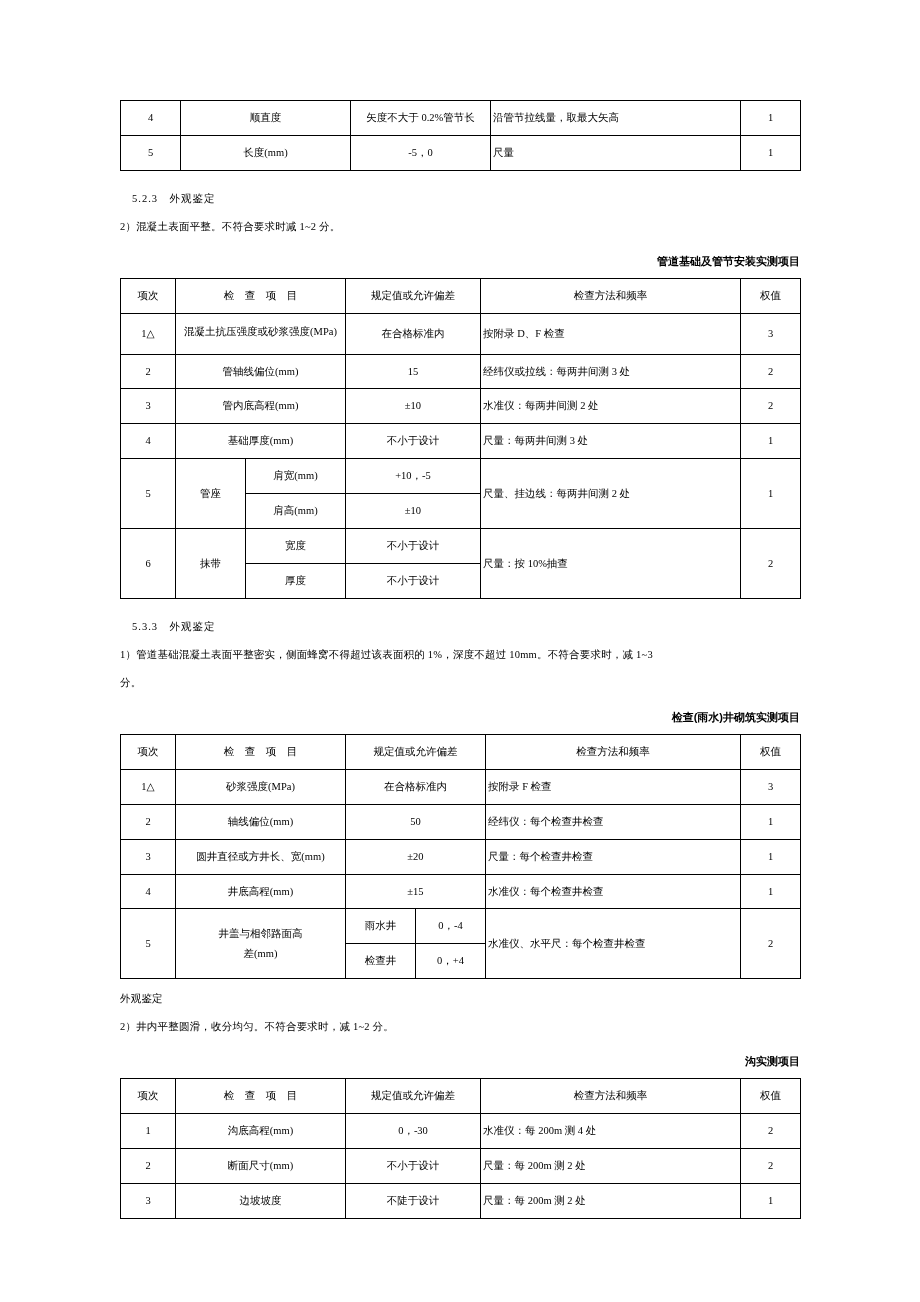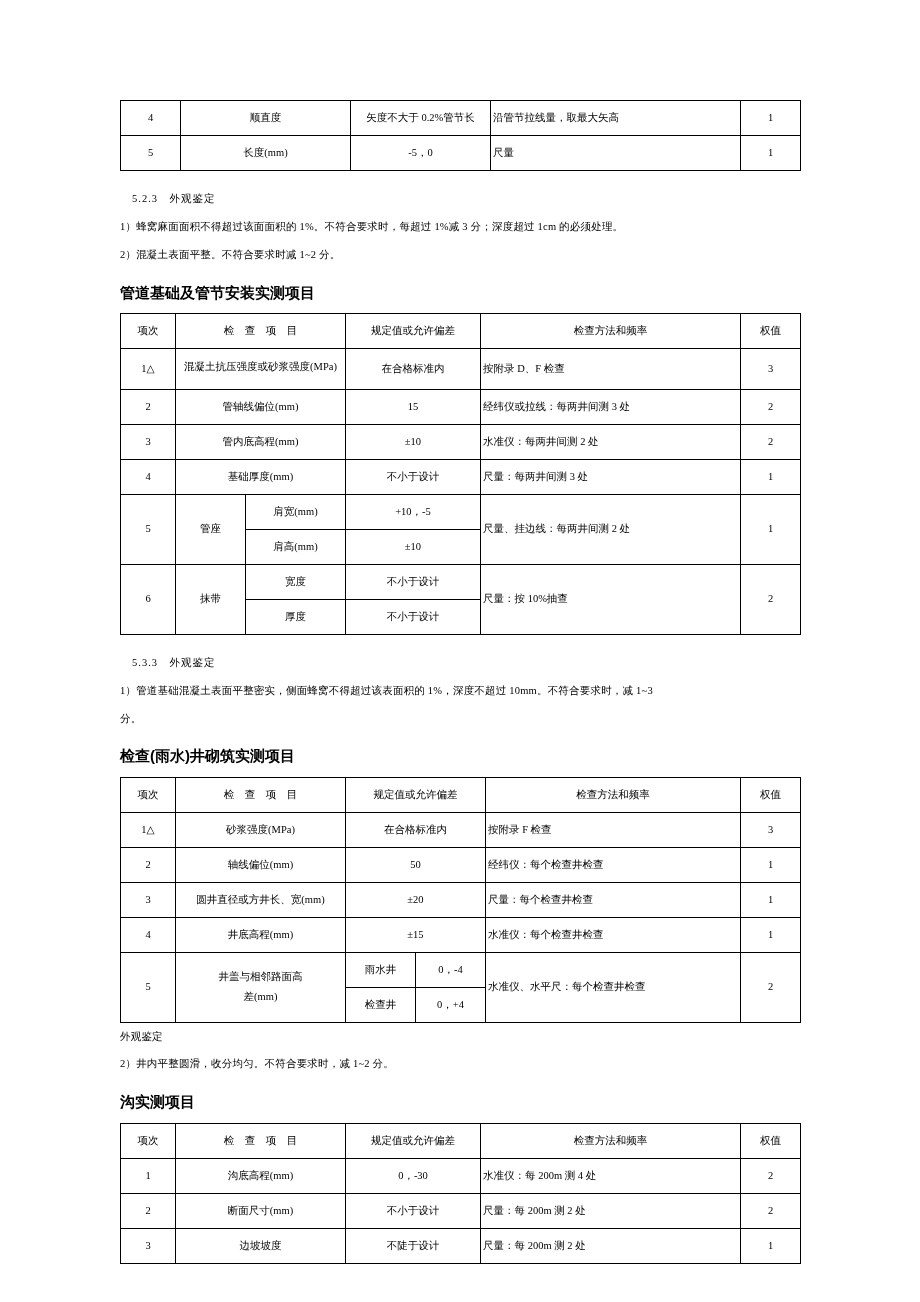--- a/index.html
+++ b/index.html
@@ -13,25 +13,25 @@
   .page {
     width: 680px;
     margin: 0 auto;
     padding: 100px 0 60px 0;
   }
   p {
     margin: 8px 0;
     letter-spacing: 0.2px;
   }
   .caption {
-    text-align: left;
+    text-align: right;
     font-family: "SimHei", "黑体", sans-serif;
     font-weight: bold;
     margin: 14px 0 6px 0;
-    font-size: 15px;
+    font-size: 11px;
   }
   .sec-heading {
     margin: 18px 0 8px 12px;
     letter-spacing: 1px;
   }
   table {
     border-collapse: collapse;
     width: 680px;
     table-layout: fixed;
   }
@@ -73,21 +73,20 @@
           <td>5</td>
           <td>长度(mm)</td>
           <td>-5，0</td>
           <td class="left">尺量</td>
           <td>1</td>
         </tr>
       </tbody>
   </table>
 
   <p class="sec-heading">5.2.3　外观鉴定</p>
-  <p>1）蜂窝麻面面积不得超过该面面积的 1%。不符合要求时，每超过 1%减 3 分；深度超过 1cm 的必须处理。</p>
   <p>2）混凝土表面平整。不符合要求时减 1~2 分。</p>
 
   <div class="caption">管道基础及管节安装实测项目</div>
   <table>
     <colgroup>
       <col style="width:55px">
         <col style="width:70px">
         <col style="width:100px">
         <col style="width:135px">
         <col style="width:260px">
@@ -217,21 +216,21 @@
         <td rowspan="2" class="left">水准仪、水平尺：每个检查井检查</td>
         <td rowspan="2">2</td>
       </tr>
       <tr>
         <td>检查井</td>
         <td>0，+4</td>
       </tr>
     </tbody>
   </table>
 
-  <p style="margin-top:4px">外观鉴定</p>
+  <p style="margin-top:10px">外观鉴定</p>
   <p>2）井内平整圆滑，收分均匀。不符合要求时，减 1~2 分。</p>
 
   <div class="caption">沟实测项目</div>
   <table>
     <colgroup>
       <col style="width:55px">
         <col style="width:170px">
         <col style="width:135px">
         <col style="width:260px">
         <col style="width:60px">

